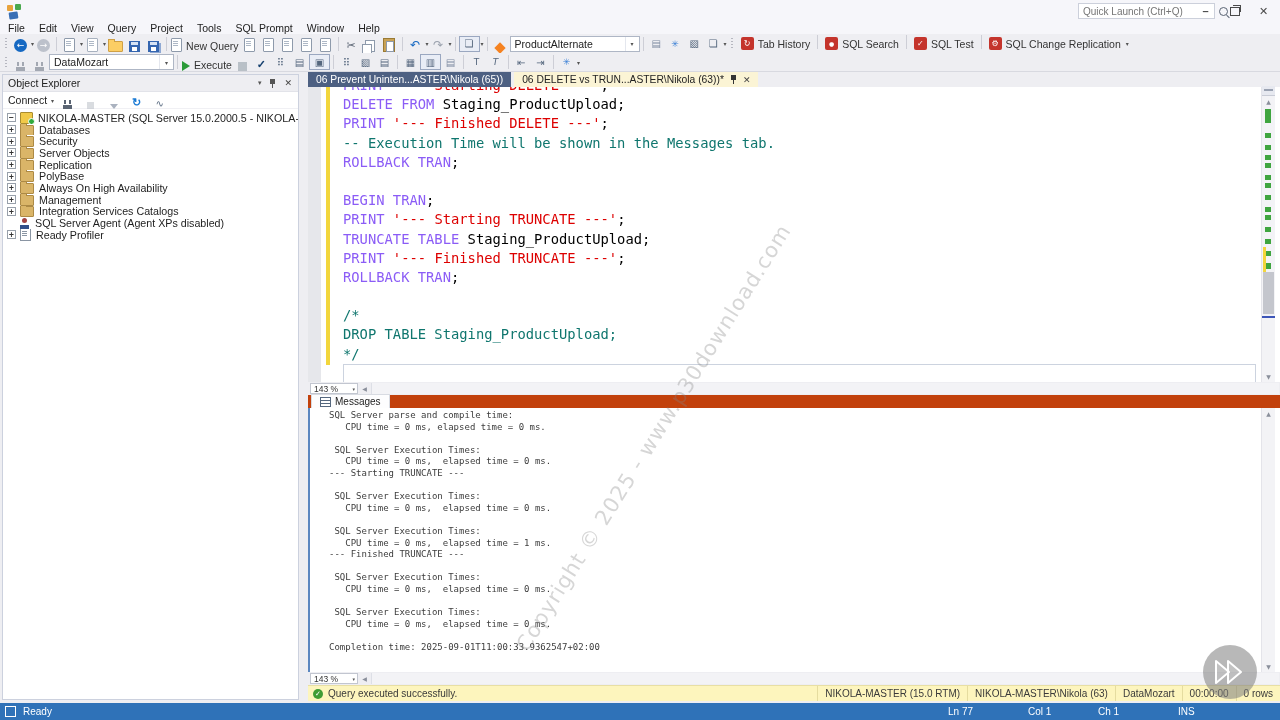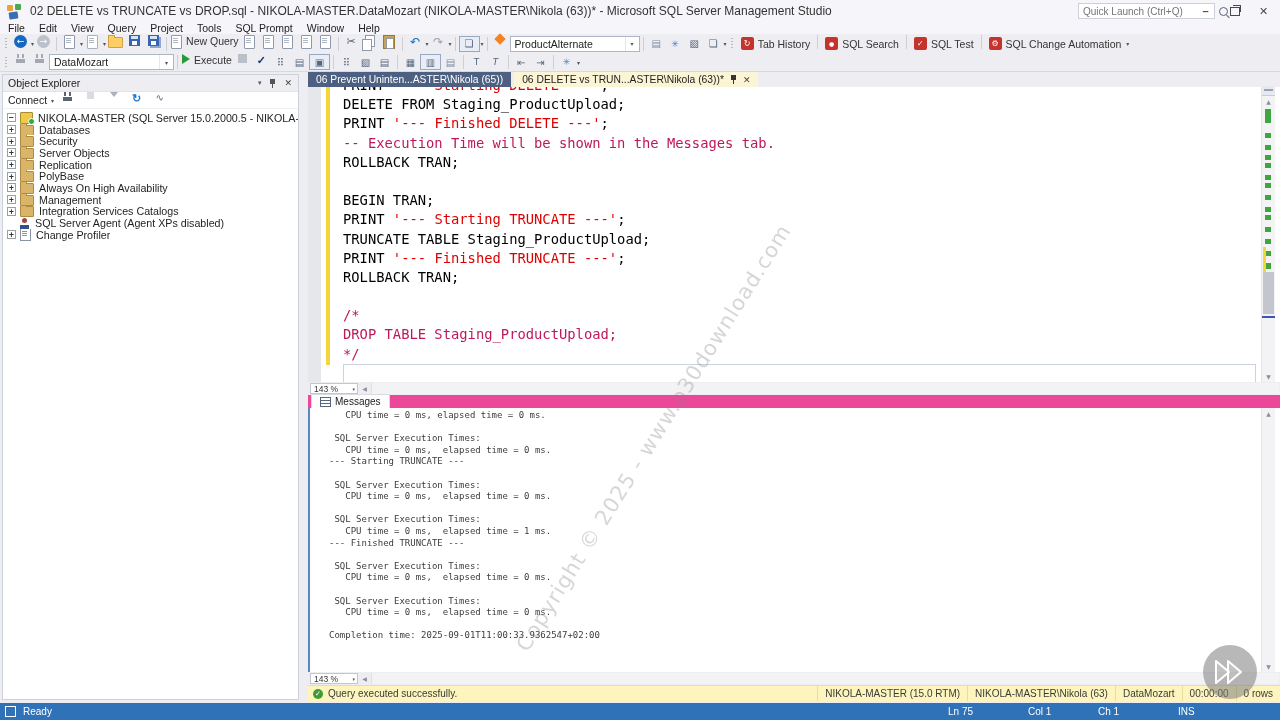--- a/index.html
+++ b/index.html
@@ -27,21 +27,21 @@
 
   
   .menubar{position:absolute;left:0;top:22px;width:100%;height:12px;background:#f6f6fa;display:flex;align-items:center;font-size:10.5px;color:#222;padding-left:1px}
   .menu-item{padding:0 7px;height:12px;display:flex;align-items:center;white-space:nowrap}
 
   
   .toolbar1{position:absolute;left:0;top:34px;width:100%;height:19px;background:#eeeef2;display:flex;align-items:center;padding-left:1px;box-sizing:border-box}
   .toolbar2{position:absolute;left:0;top:53px;width:100%;height:19px;background:#eeeef2;display:flex;align-items:center;padding-left:1px;box-sizing:border-box;border-bottom:1px solid #d8d9e0}
   .grip{width:4px;height:13px;margin:0 3px;background-image:radial-gradient(#b6b7c0 1px,transparent 1.1px);background-size:4px 3px;flex:none}
   .sep{width:1px;height:14px;background:#cdced6;margin:0 3px;flex:none}
-  .tbn{height:17px;min-width:17px;display:flex;align-items:flex-start;justify-content:center;padding:0 1px;flex:none}
+  .tbn{height:17px;min-width:17px;display:flex;align-items:flex-end;justify-content:center;padding:0 1px;flex:none}
   .car{font-size:6px;color:#555;margin-left:1px}
   .g-caret::before{content:"▾"}
   .cir{width:13px;height:13px;border-radius:50%;color:#fff;font-size:9px;line-height:13px;text-align:center;font-family:"DejaVu Sans",sans-serif}
   .cir.blue{background:#1568c2}.cir.gray{background:#bcc1cb}
   .g-back::before{content:"←"}.g-fwd::before{content:"→"}
   .doc{width:9px;height:12px;background:#fff;border:1px solid #8e9aab;border-radius:1px;position:relative}
   .doc.dim{border-color:#a7b1bf}
   .doc::after{content:"";position:absolute;left:1px;top:2px;width:5px;height:1px;background:#aeb8c6;box-shadow:0 2px 0 #aeb8c6,0 4px 0 #aeb8c6}
   .fold{width:13px;height:9px;background:#fcce64;border:1px solid #cfa045;border-radius:1px;position:relative;margin-top:2px}
   .fold::before{content:"";position:absolute;left:-1px;top:-3px;width:5px;height:2px;background:#fcce64;border:1px solid #cfa045;border-bottom:none}
@@ -120,40 +120,40 @@
   .tab.inactive{background:#4d6082;color:#fff}
   .tab.active{background:#fbf4d5;color:#222;margin-left:3px;gap:6px}
   .tab .pin::before,.tab .pin::after{background:#333}
 
   .editor{position:absolute;left:308px;top:87px;right:0;height:295px;background:#fff;overflow:hidden}
   .emargin{position:absolute;left:0;top:0;width:13px;height:100%;background:#e6e7eb}
   .ystrip{position:absolute;left:18px;top:0;width:4px;height:278px;background:#f2d63c}
   .codewrap{position:absolute;left:35px;top:-11px;right:24px}
   .cl{height:19.2px;line-height:19.2px;font-family:"DejaVu Sans Mono",monospace;font-size:13.8px;white-space:pre}
   .cl.cur{border:1px solid #ccd3df;box-sizing:border-box}
-  .tk-k{color:#000000}.tk-s{color:#dd0000}.tk-c{color:#be185d}.tk-p{color:#000}
+  .tk-k{color:#8b5cf6}.tk-s{color:#dd0000}.tk-c{color:#0f766e}.tk-p{color:#000}
 
   .vs{position:absolute;right:5px;top:87px;width:13px;height:295px;background:#f3f3f6;border-left:1px solid #e4e4ea}
   .vsplit{position:absolute;left:0;top:-1px;width:13px;height:9px;background:#e7e9f0;border-bottom:1px solid #c9ccd6}
   .vsplit::before{content:"";position:absolute;left:2px;top:3px;right:2px;height:2px;background:#9aa2b2}
   .sarr{position:absolute;left:0;width:13px;height:11px;font-size:6px;color:#8a8f9b;display:flex;align-items:center;justify-content:center;font-family:"DejaVu Sans",sans-serif}
   .g-up::before{content:"▲"}.g-dn::before{content:"▼"}.g-lt::before{content:"◀"}
   .gm{position:absolute;left:3px;width:6px;background:#3fa53f}
   .vys{position:absolute;left:1px;top:160px;width:3px;height:60px;background:#f2d63c}
   .vthumb{position:absolute;left:1px;top:185px;width:11px;height:42px;background:#c4c6cd}
   .vcaret{position:absolute;left:0;top:229px;width:13px;height:2px;background:#3d55b8}
 
   .zbar{position:absolute;left:308px;right:0;height:13px;background:#eeeef2;display:flex;align-items:center}
   .zbar.e{top:382px}.zbar.m{top:672px}
   .zbox{width:48px;height:11px;background:#fff;border:1px solid #c2c6d0;font-size:8.5px;display:flex;align-items:center;padding-left:3px;margin-left:2px;box-sizing:border-box;color:#333}
   .zbox .cc{margin-left:auto;font-size:5px;color:#555;padding-right:2px}
   .harr{width:13px;height:11px;display:flex;align-items:center;justify-content:center;font-size:6px;color:#8a8f9b;font-family:"DejaVu Sans",sans-serif}
   .htrack{flex:1;height:11px;background:#f3f3f6;border-left:1px solid #dddfe6;margin-right:1px}
 
-  .mts{position:absolute;left:308px;top:395px;right:0;height:13px;background:#ec4899;display:flex;align-items:flex-end;padding-left:3px}
+  .mts{position:absolute;left:308px;top:395px;right:0;height:13px;background:#c2410c;display:flex;align-items:flex-end;padding-left:3px}
   .mtab{height:13px;background:#fdfdfe;border:1px solid #d8dbe2;border-bottom:none;display:flex;align-items:center;gap:4px;font-size:10px;padding:0 8px;color:#222}
   .msgico{width:9px;height:8px;border:1px solid #55677e;background:linear-gradient(#fff 0 2px,#55677e 2px 3px,#fff 3px 5px,#55677e 5px 6px,#fff 6px);flex:none}
 
   .msgs{position:absolute;left:308px;top:408px;right:0;height:264px;background:#fff;border-left:2px solid #5b87c0;box-sizing:border-box;overflow:hidden;padding:2px 0 0 19px}
   .ml{height:11.6px;line-height:11.6px;font-family:"DejaVu Sans Mono",monospace;font-size:9px;white-space:pre;color:#3c3c3c}
   .mvs{position:absolute;right:5px;top:408px;width:13px;height:264px;background:#f3f3f6;border-left:1px solid #e4e4ea}
 
   .rb{position:absolute;left:308px;top:685px;right:0;height:15px;background:#fdf5bd;display:flex;align-items:center;font-size:10px;color:#3a3a3a;border-top:1px solid #e8dfa4}
   .chk{width:10px;height:10px;border-radius:50%;background:#3f9c35;color:#fff;font-size:7px;display:flex;align-items:center;justify-content:center;margin:0 5px;flex:none}
   .chk::before{content:"✓"}
@@ -171,21 +171,20 @@
 <body>
 
 <div id="root">
 
   <div class="titlebar">
     <span class="app-ico">
         <i></i>
         <i></i>
         <i></i>
       </span>
-    <span class="title-text">02 DELETE vs TRUNCATE vs DROP.sql - NIKOLA-MASTER.DataMozart (NIKOLA-MASTER\Nikola (63))* - Microsoft SQL Server Management Studio</span>
     <span class="ql">
       <input placeholder="Quick Launch (Ctrl+Q)" style="">
       <span class="mag"></span>
     </span>
     <span class="winbtns">
       <span class="winbtn g-min"></span>
       <span class="winbtn">
           <span class="rbox"></span>
         </span>
       <span class="winbtn g-x"></span>
@@ -294,21 +293,21 @@
           <span class="rgl">SQL Search</span>
         </span>
         <span class="sep"></span>
         <span class="rgb">
           <span class="rgi i3"></span>
           <span class="rgl">SQL Test</span>
         </span>
         <span class="sep"></span>
         <span class="rgb">
           <span class="rgi i4"></span>
-          <span class="rgl">SQL Change Automation</span>
+          <span class="rgl">SQL Change Replication</span>
         </span>
       </span>
     <span class="car g-caret"></span>
   </div>
 
   <div class="toolbar2">
     <span class="grip"></span>
     <span class="tbn">
         <span class="plug"></span>
       </span>
@@ -425,21 +424,21 @@
           <span class="tl">Integration Services Catalogs</span>
         </div>
         <div class="tr child">
           <span class="expsp"></span>
           <span class="ti tagt"></span>
           <span class="tl">SQL Server Agent (Agent XPs disabled)</span>
         </div>
         <div class="tr child">
           <span class="exp plus"></span>
           <span class="ti tprof"></span>
-          <span class="tl">Change Profiler</span>
+          <span class="tl">Ready Profiler</span>
         </div>
       </div>
   </div>
 
   <div class="tabstrip">
     <div class="tab inactive">
       <span>06 Prevent Uninten...ASTER\Nikola (65))</span>
     </div>
     <div class="tab active">
       <span>06 DELETE vs TRUN...ASTER\Nikola (63))*</span>
@@ -507,20 +506,21 @@
 
   <div class="mts">
     <span class="mtab">
       <span class="msgico"></span>
       <span>Messages</span>
     </span>
   </div>
 
   <div class="msgs">
     <div>
+        <div class="ml">SQL Server parse and compile time: </div>
         <div class="ml">   CPU time = 0 ms, elapsed time = 0 ms.</div>
         <div class="ml"></div>
         <div class="ml"> SQL Server Execution Times:</div>
         <div class="ml">   CPU time = 0 ms,  elapsed time = 0 ms.</div>
         <div class="ml">--- Starting TRUNCATE ---</div>
         <div class="ml"></div>
         <div class="ml"> SQL Server Execution Times:</div>
         <div class="ml">   CPU time = 0 ms,  elapsed time = 0 ms.</div>
         <div class="ml"></div>
         <div class="ml"> SQL Server Execution Times:</div>
@@ -556,21 +556,21 @@
     <span class="rseg">NIKOLA-MASTER (15.0 RTM)</span>
     <span class="rseg">NIKOLA-MASTER\Nikola (63)</span>
     <span class="rseg">DataMozart</span>
     <span class="rseg">00:00:00</span>
     <span class="rseg">0 rows</span>
   </div>
 
   <div class="sb">
     <span class="sbico"></span>
     <span>Ready</span>
-    <span class="sbitem" style="left:948px">Ln 75</span>
+    <span class="sbitem" style="left:948px">Ln 77</span>
     <span class="sbitem" style="left:1028px">Col 1</span>
     <span class="sbitem" style="left:1098px">Ch 1</span>
     <span class="sbitem" style="left:1178px">INS</span>
   </div>
 
   <div class="wm">Copyright © 2025 - www.p30download.com</div>
 
   <div class="pov">
     <svg width="34" height="26" viewBox="0 0 34 26">
       <path d="M3 2 L16 13 L3 24 Z" fill="rgba(255,255,255,0.15)" stroke="#ffffff" stroke-width="2" stroke-linejoin="round"></path>

